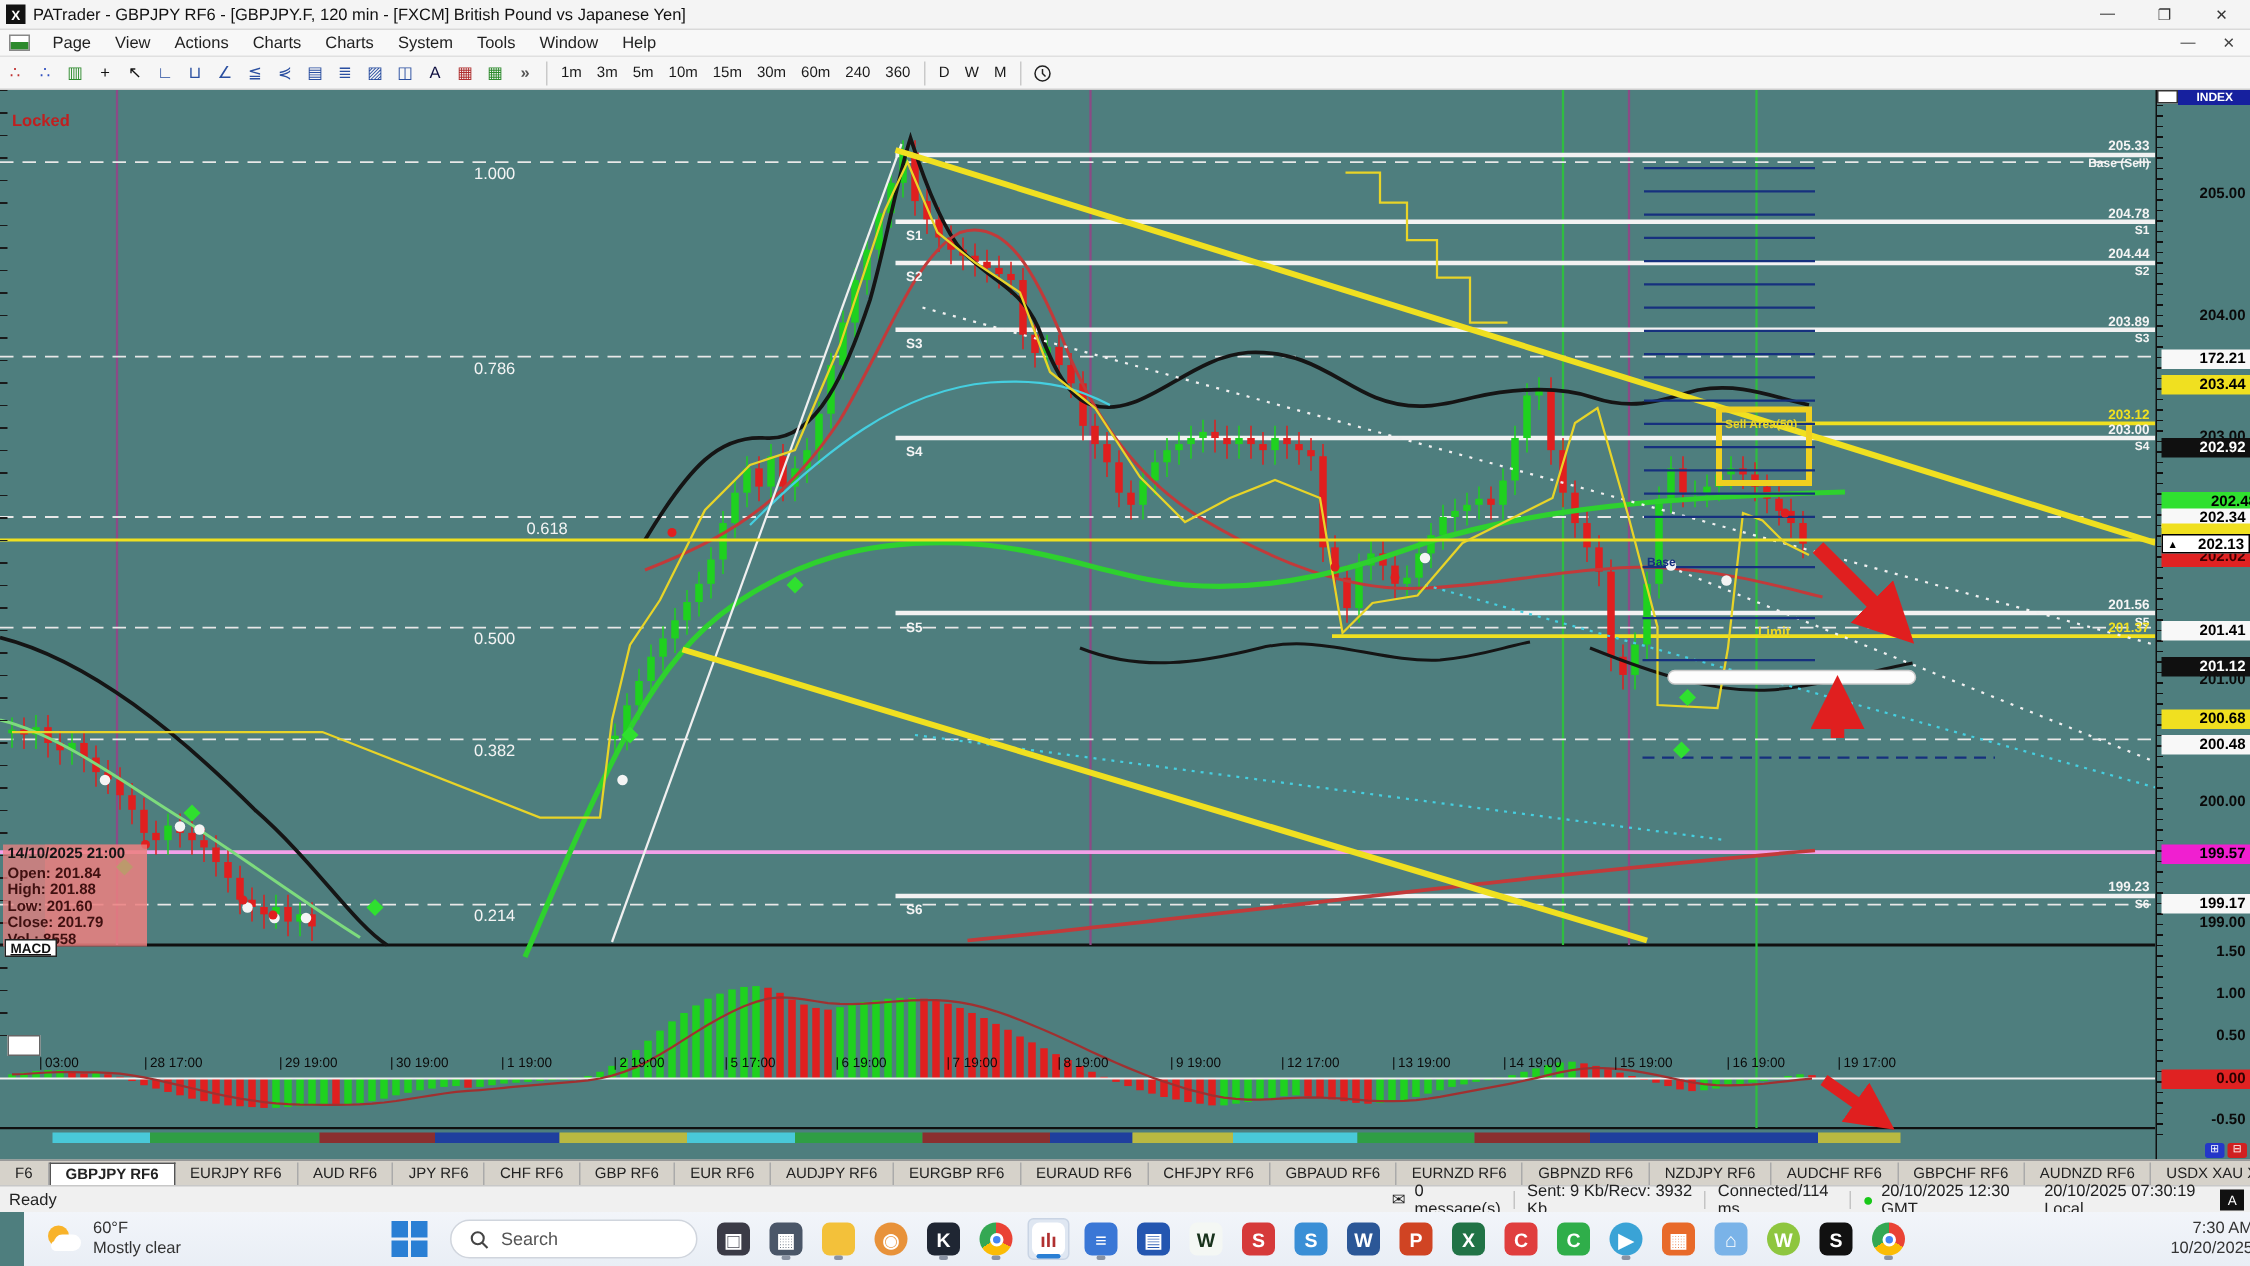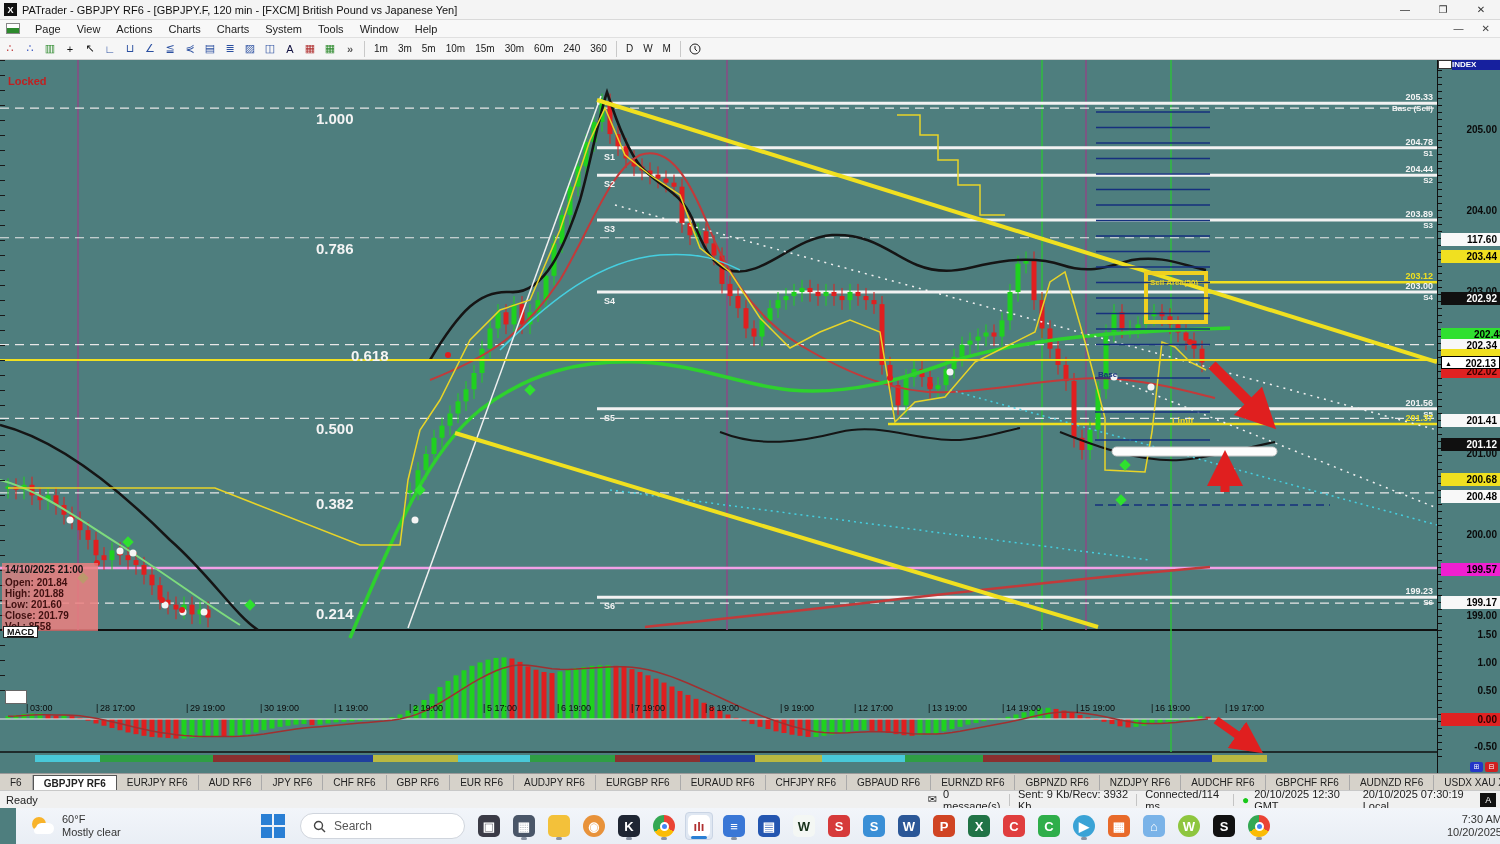--- a/index.html
+++ b/index.html
@@ -23,33 +23,33 @@
   #chartwrap{left:0;top:60px;width:1500px;height:713px;background:#4e7e7e;}
   #chartsvg{position:absolute;left:0;top:0;}
   .ovl{position:absolute;font-size:9px;}
   #locked{left:8px;top:15px;color:#c02020;font-size:11px;font-weight:bold;}
   #infobox{left:2px;top:503px;width:96px;height:68px;background:rgba(236,130,130,.75);padding:1px 3px;font-size:10px;font-weight:bold;color:#401010;line-height:11px;}
   #infobox .d{color:#151515;font-size:10px;margin-bottom:2px;}
   #macdlbl{left:3px;top:566px;background:#fff;border:1px solid #222;font-size:9px;font-weight:bold;padding:0 3px;color:#111;text-decoration:underline;}
   #selltxt{left:1150px;top:218px;color:#e8d428;font-size:8px;font-weight:bold;}
   #limitlbl{left:1172px;top:356px;color:#e8d428;font-size:9px;font-weight:bold;}
   #baselbl-blue{left:1098px;top:310px;color:#16307e;font-size:8px;font-weight:bold;}
-  .fiblbl{color:#f4f4f4;font-weight:bold;font-size:15px;}
+  .fiblbl{color:#f4f4f4;font-weight:normal;font-size:11px;}
   .lvlname{color:#f4f4f4;font-weight:bold;font-size:9px;}
   .rprice{color:#f4f4f4;font-weight:bold;font-size:9px;text-align:right;width:46px;}
   .rprice.yel{color:#f0e020;}
   .timelbl{color:#0a0a0a;font-size:9px;top:643px;}
   #hthumb{left:5px;top:630px;width:22px;height:14px;background:#fff;border:1px solid #666;}
   #tickrail{left:0;top:0;width:5px;height:632px;background:repeating-linear-gradient(to bottom,#1a1a1a 0 1px,transparent 1px 15px);}
   
   #axis{left:1437px;top:60px;width:63px;height:713px;background:#4e7e7e;border-left:1px solid #101010;}
   #axis-ticks{position:absolute;left:0;top:10px;width:4px;height:690px;background:repeating-linear-gradient(to bottom,#101010 0 1px,transparent 1px 7px);}
   #axis-head{position:absolute;left:0;top:0;width:63px;height:10px;display:flex;}
   #axis-head .wbox{width:14px;height:9px;background:#fff;border:1px solid #333;}
-  #axis-head .idx{flex:1;background:#16209e;color:#fff;font-size:8px;font-weight:bold;text-align:left;line-height:10px;}
+  #axis-head .idx{flex:1;background:#16209e;color:#fff;font-size:8px;font-weight:bold;text-align:center;line-height:10px;}
   .ticknum{position:absolute;right:3px;font-size:10px;font-weight:bold;color:#0a0a0a;}
   .badge{position:absolute;left:3px;width:59px;height:13px;font-size:10px;font-weight:bold;text-align:right;padding:0 3px;line-height:13px;}
   .badge.cur{border:1px solid #000;}
   .badge .tri{float:left;font-size:7px;line-height:13px;}
   #axis-btns{position:absolute;right:2px;top:702px;display:flex;gap:2px;}
   #axis-btns div{width:13px;height:10px;font-size:7px;color:#fff;text-align:center;line-height:10px;border-radius:2px;}
   
   #tabbar{left:0;top:773px;width:1500px;height:17px;background:#d6d2ca;border-top:1px solid #999;display:flex;align-items:flex-end;font-size:10px;color:#222;overflow:hidden;}
   .tab{padding:1px 10px;border-right:1px solid #aaa;white-space:nowrap;height:15px;line-height:14px;}
   .tab.active{background:#fff;border:1px solid #555;border-bottom:none;font-weight:bold;}
@@ -786,21 +786,21 @@
         <div class="ticknum" style="top: 64px;">205.00</div>
         <div class="ticknum" style="top: 145px;">204.00</div>
         <div class="ticknum" style="top: 226px;">203.00</div>
         <div class="ticknum" style="top: 388px;">201.00</div>
         <div class="ticknum" style="top: 469px;">200.00</div>
         <div class="ticknum" style="top: 550px;">199.00</div>
         <div class="ticknum" style="top: 569px;">1.50</div>
         <div class="ticknum" style="top: 597px;">1.00</div>
         <div class="ticknum" style="top: 625px;">0.50</div>
         <div class="ticknum" style="top: 681px;">-0.50</div>
-        <div class="badge" style="top: 172.85px; background: rgb(248, 248, 248); color: rgb(0, 0, 0);">117.60</div>
+        <div class="badge" style="top: 172.85px; background: rgb(248, 248, 248); color: rgb(0, 0, 0);">172.21</div>
         <div class="badge" style="top: 189.86px; background: rgb(240, 224, 32); color: rgb(0, 0, 0);">203.44</div>
         <div class="badge" style="top: 231.98px; background: rgb(16, 16, 16); color: rgb(255, 255, 255);">202.92</div>
         <div class="badge" style="top: 267.62px; background: rgb(48, 224, 48); color: rgb(0, 0, 0); padding-left: 33px;">202.48</div>
         <div class="badge" style="top: 278.96px; background: rgb(248, 248, 248); color: rgb(0, 0, 0);">202.34</div>
         <div class="badge" style="top: 288.68px; background: rgb(240, 224, 32); color: rgb(240, 224, 32);">202.22</div>
         <div class="badge" style="top: 304.88px; background: rgb(224, 34, 34); color: rgb(58, 0, 0);">202.02</div>
         <div class="badge" style="top: 354.29px; background: rgb(248, 248, 248); color: rgb(0, 0, 0);">201.41</div>
         <div class="badge" style="top: 377.78px; background: rgb(16, 16, 16); color: rgb(255, 255, 255);">201.12</div>
         <div class="badge" style="top: 413.42px; background: rgb(240, 224, 32); color: rgb(0, 0, 0);">200.68</div>
         <div class="badge" style="top: 429.62px; background: rgb(248, 248, 248); color: rgb(0, 0, 0);">200.48</div>

